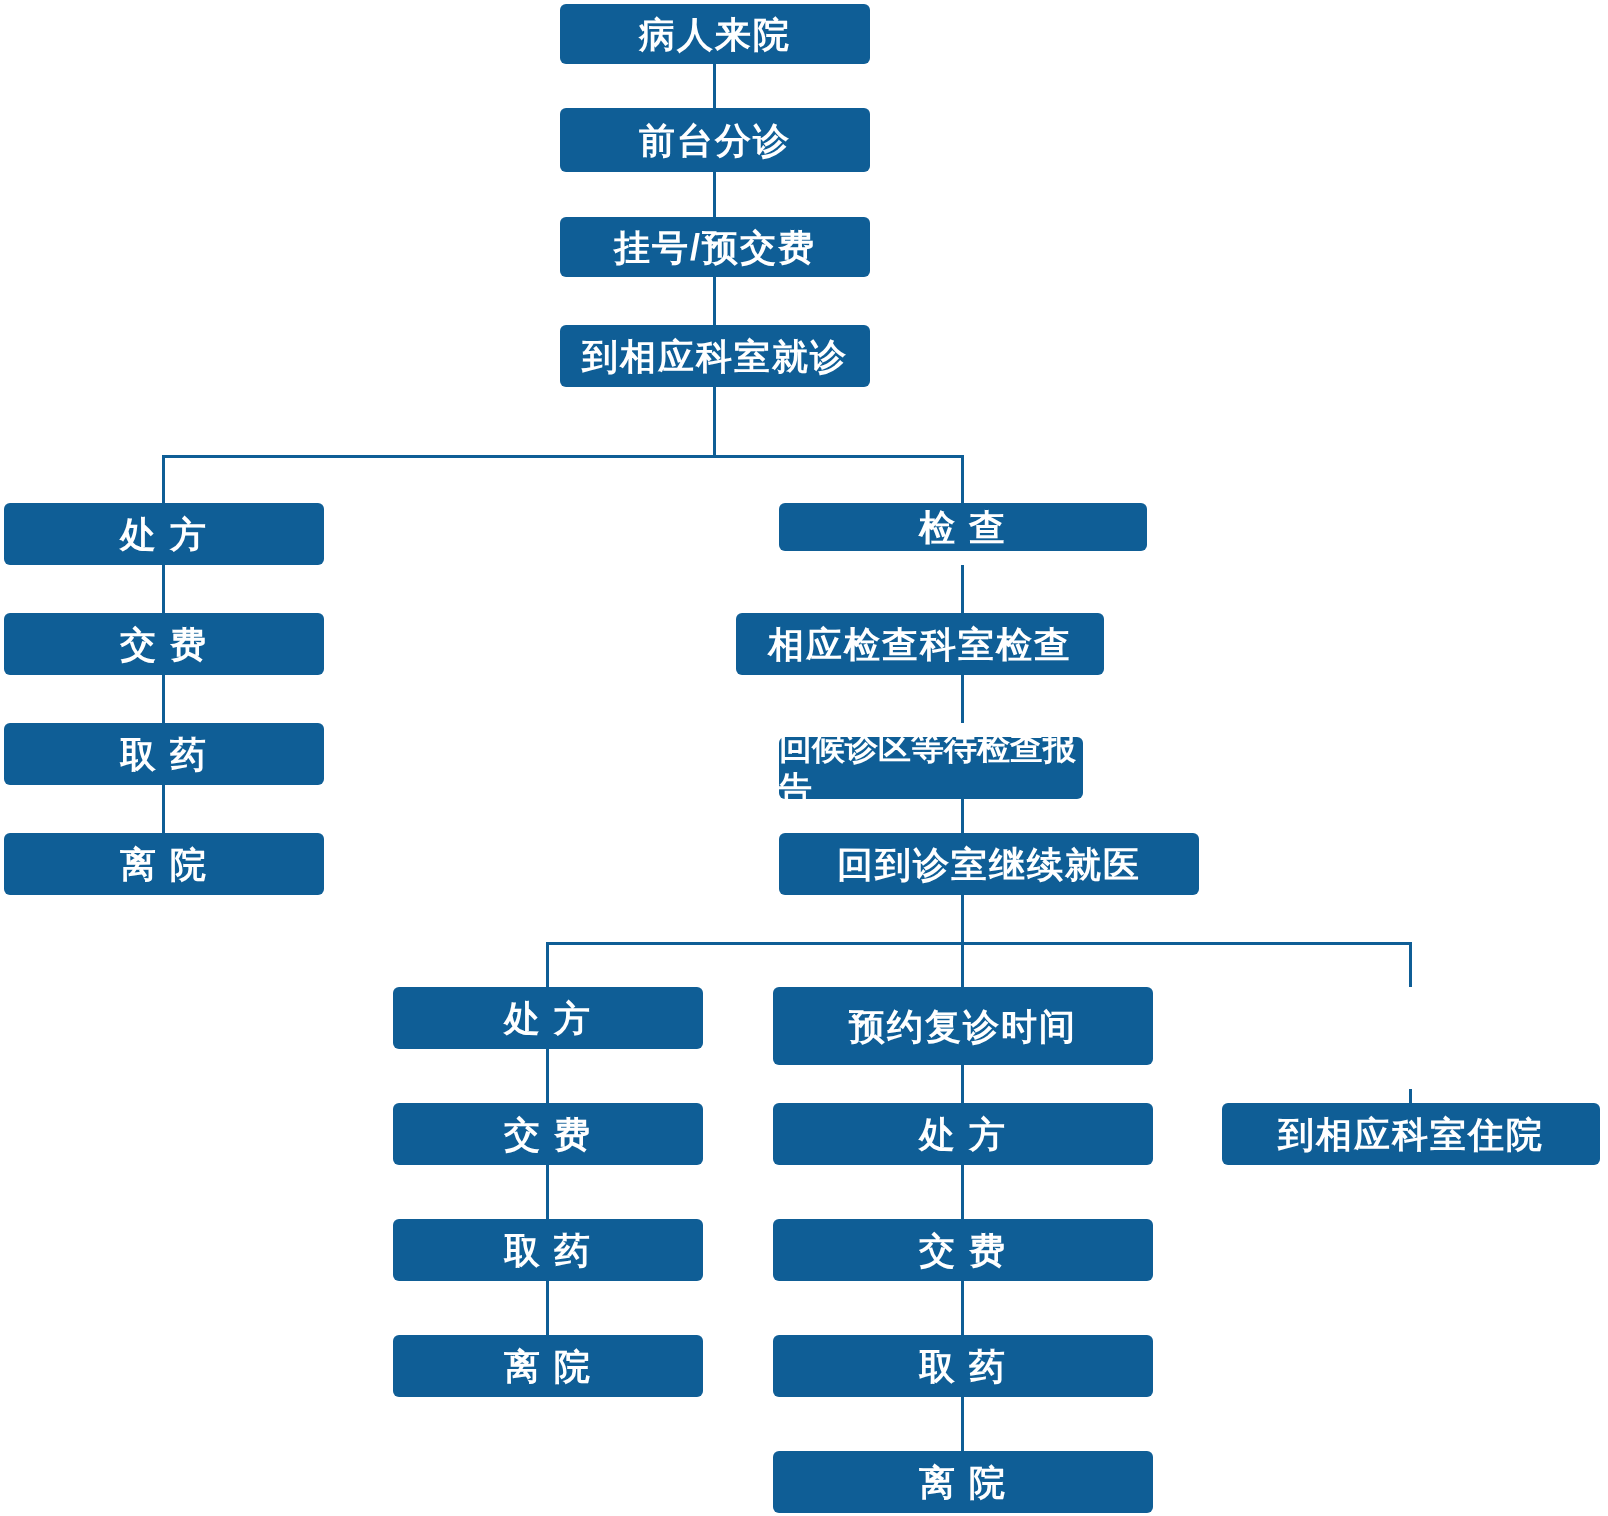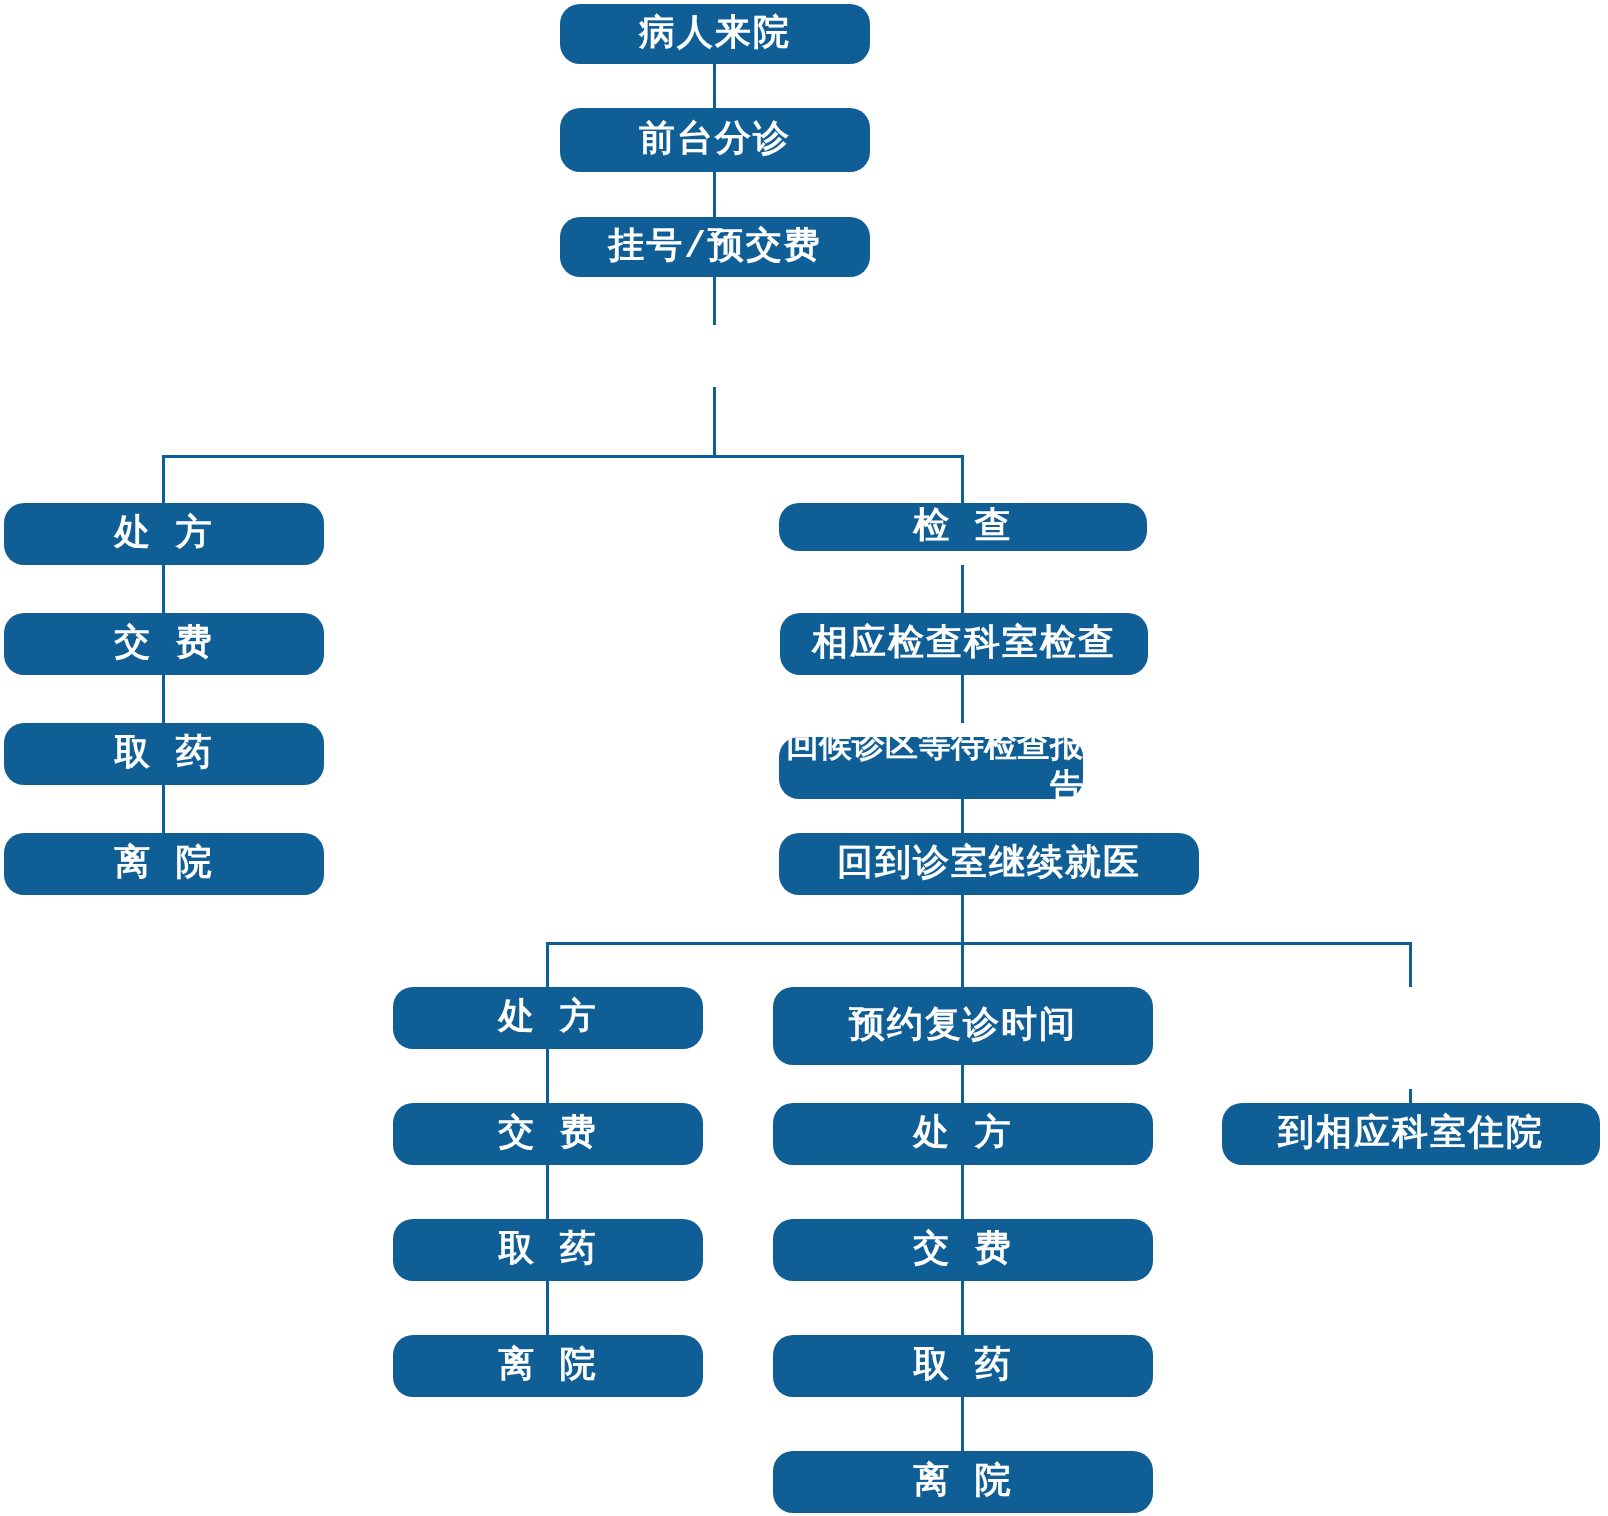--- a/index.html
+++ b/index.html
@@ -13,58 +13,58 @@
     width: 1608px;
     height: 1516px;
     background: var(--bg, #FFFFFF);
     overflow: hidden;
   }
   .node {
     position: absolute;
     box-sizing: border-box;
     background: var(--node-fill, #0F5E96);
     color: var(--node-text, #FFFFFF);
-    border-radius: 20px;
+    border-radius: 6px;
     display: flex;
     align-items: center;
     justify-content: center;
-    text-align: right;
+    text-align: left;
     font-size: 36px;
     font-weight: bold;
     letter-spacing: 2px;
     white-space: pre-line;
     line-height: 1.25;
     z-index: 2;
-    font-family: Liberation Mono, monospace;
   }
   .node.small { font-size: 33px; letter-spacing: 0; }
   .line {
     position: absolute;
     background: var(--connector, #0F5E96);
     z-index: 1;
   }
   .line.v { width: 3px; }
   .line.h { height: 3px; }
 </style>
 </head>
 <body>
 
 <div id="canvas">
 
   <div class="node" style="left:560px;top:4px;width:310px;height:60px">病人来院</div>
   <div class="node" style="left:560px;top:108px;width:310px;height:64px">前台分诊</div>
   <div class="node" style="left:560px;top:217px;width:310px;height:60px">挂号/预交费</div>
+  <div class="node" style="left:560px;top:325px;width:310px;height:62px">到相应科室就诊</div>
 
   <div class="node" style="left:4px;top:503px;width:320px;height:62px">处 方</div>
   <div class="node" style="left:4px;top:613px;width:320px;height:62px">交 费</div>
   <div class="node" style="left:4px;top:723px;width:320px;height:62px">取 药</div>
   <div class="node" style="left:4px;top:833px;width:320px;height:62px">离 院</div>
 
   <div class="node" style="left:779px;top:503px;width:368px;height:48px">检 查</div>
-  <div class="node" style="left:780px;top:613px;width:368px;height:62px">相应检查科室检查</div>
+  <div class="node" style="left:736px;top:613px;width:368px;height:62px">相应检查科室检查</div>
   <div class="node small" style="left:779px;top:737px;width:304px;height:62px">回候诊区等待检查报告</div>
   <div class="node" style="left:779px;top:833px;width:420px;height:62px">回到诊室继续就医</div>
 
   <div class="node" style="left:393px;top:987px;width:310px;height:62px">处 方</div>
   <div class="node" style="left:393px;top:1103px;width:310px;height:62px">交 费</div>
   <div class="node" style="left:393px;top:1219px;width:310px;height:62px">取 药</div>
   <div class="node" style="left:393px;top:1335px;width:310px;height:62px">离 院</div>
 
   <div class="node" style="left:773px;top:987px;width:380px;height:78px">预约复诊时间</div>
   <div class="node" style="left:773px;top:1103px;width:380px;height:62px">处 方</div>

